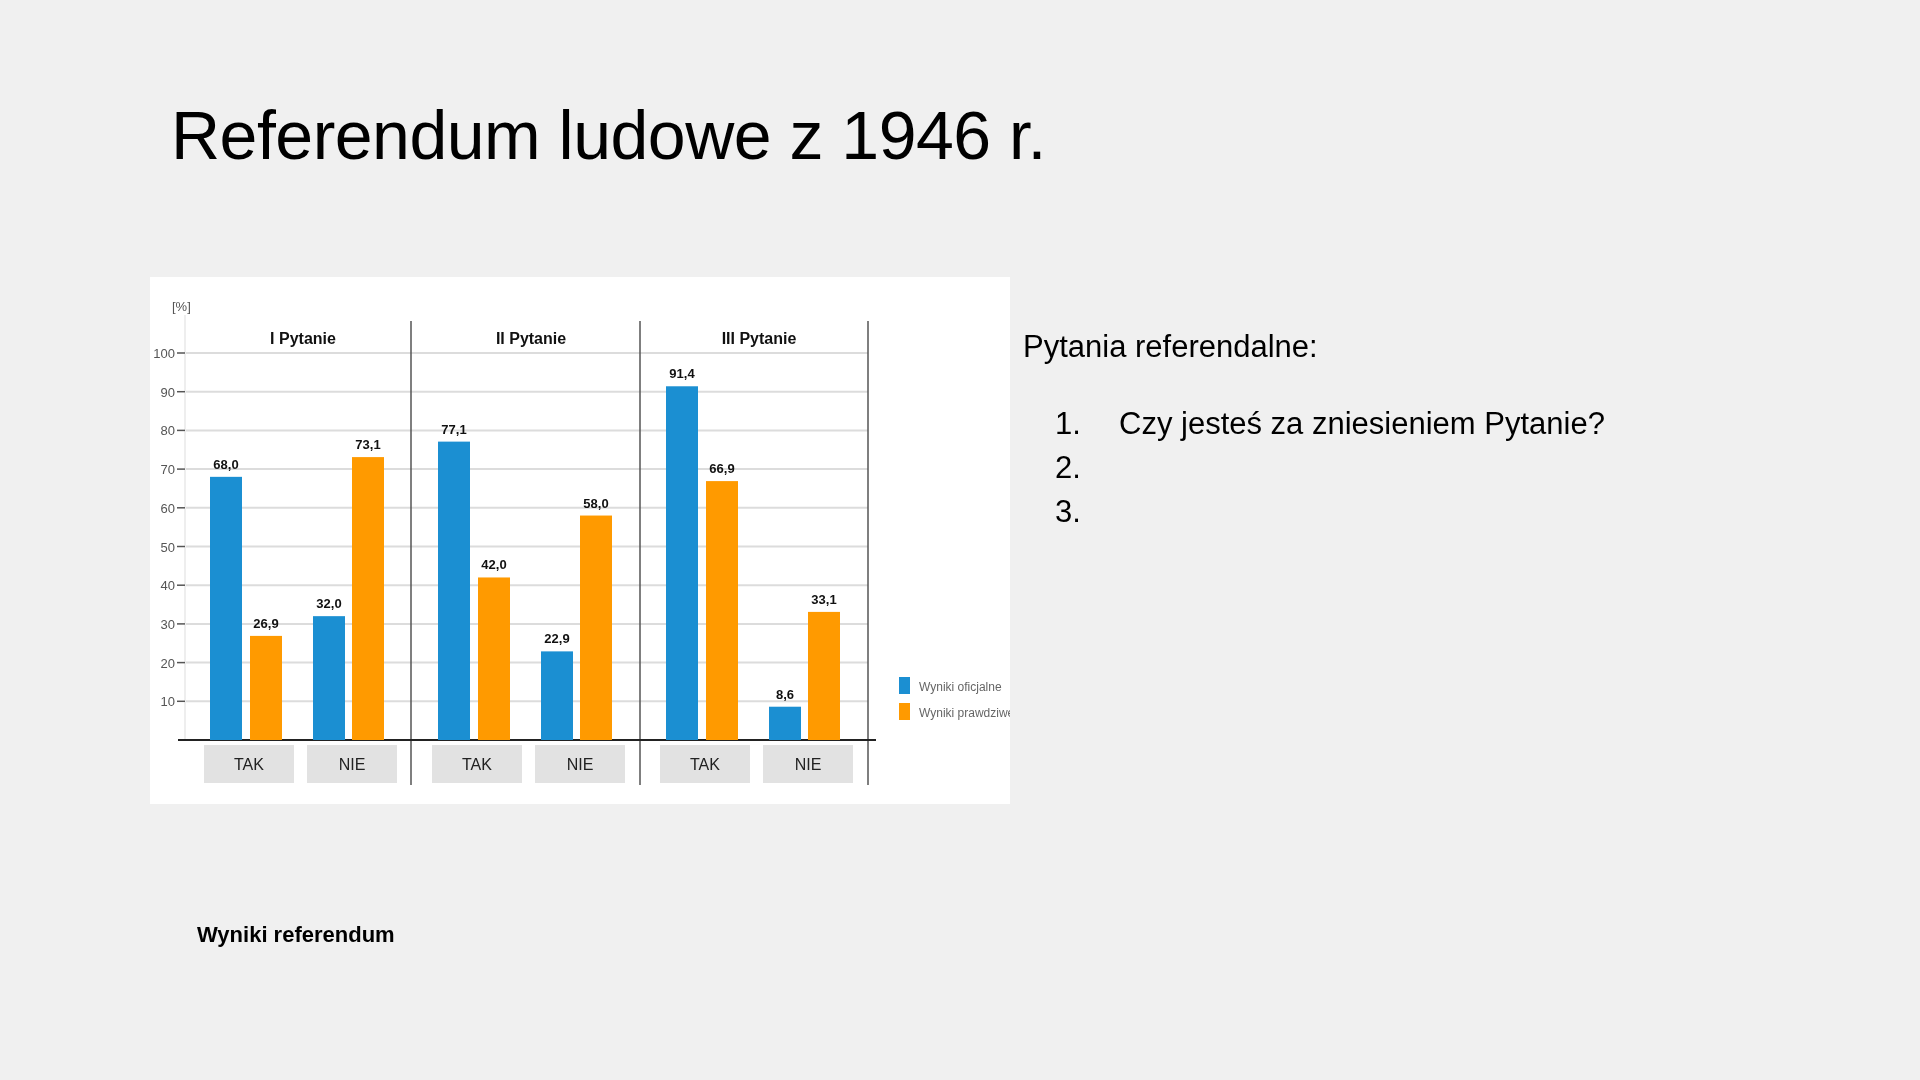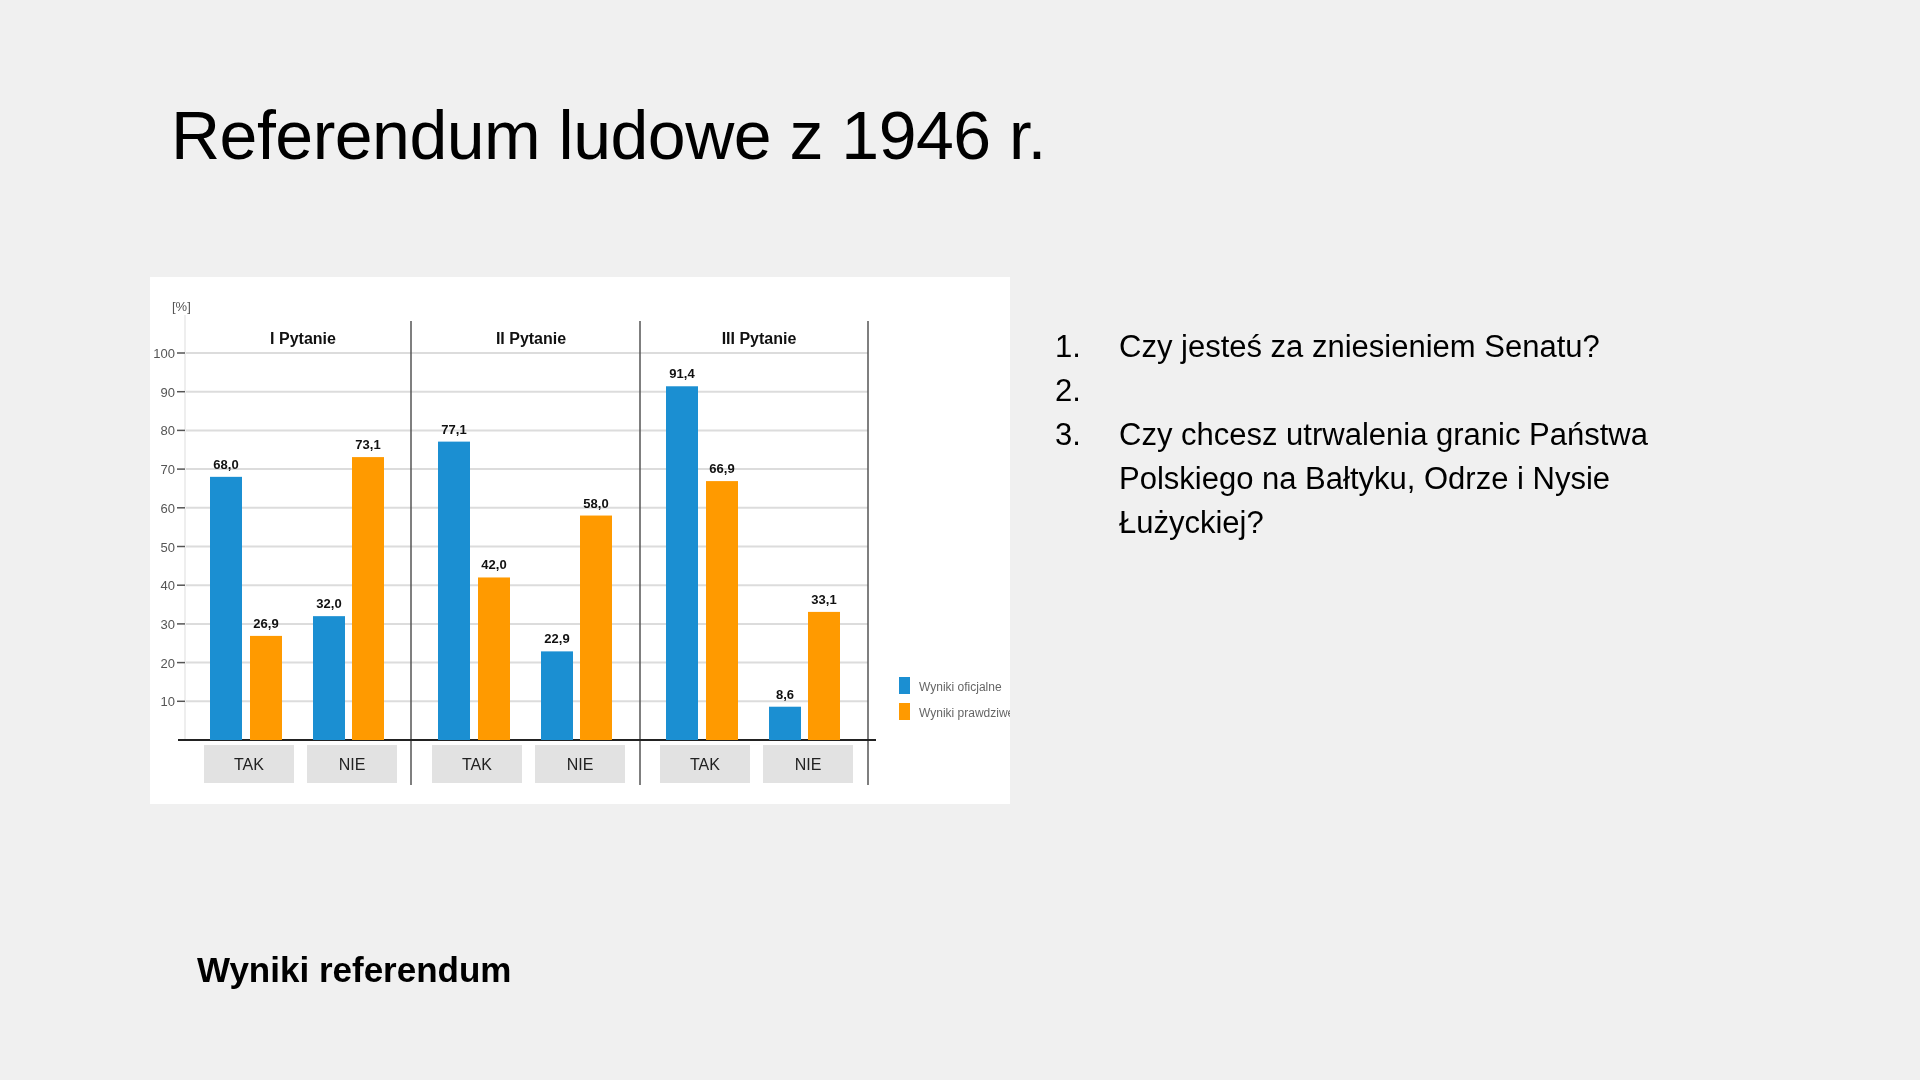--- a/index.html
+++ b/index.html
@@ -28,23 +28,22 @@
     .chart-svg { position: absolute; left: 0; top: 0; }
     .axis-text { font-family: "Liberation Sans", sans-serif; fill: #555; font-size: 13px; }
     .val-text { font-family: "Liberation Sans", sans-serif; fill: #111; font-size: 13px; font-weight: bold; }
     .panel-title { font-family: "Liberation Sans", sans-serif; fill: #111; font-size: 16px; font-weight: bold; }
     .cat-text { font-family: "Liberation Sans", sans-serif; fill: #222; font-size: 16px; }
     .legend-text { font-family: "Liberation Sans", sans-serif; fill: #666; font-size: 12px; }
 
     .caption {
       position: absolute;
       left: 197px; top: 922px;
-      font-size: 35px; font-weight: bold;
+      font-size: 22px; font-weight: bold;
       white-space: nowrap;
-      margin-top: 28px;
     }
     .questions {
       position: absolute;
       left: 1023px; top: 325px;
       width: 700px;
       font-size: 31px;
       line-height: 44px;
     }
     .questions-heading { margin: 0 0 33px 0; }
     .q-list { list-style: none; margin: 0; padding: 0; }
@@ -137,26 +136,26 @@
       <rect x="749" y="400" width="11" height="17" fill="#1b8fd2"></rect>
       <text x="769" y="414" class="legend-text">Wyniki oficjalne</text>
       <rect x="749" y="426" width="11" height="17" fill="#ff9a00"></rect>
       <text x="769" y="440" class="legend-text">Wyniki prawdziwe</text>
     </svg>
 </div>
 
 <div class="caption">Wyniki referendum</div>
 
 <div class="questions">
+  <p class="questions-heading">Pytania referendalne:</p>
   <ol class="q-list">
     <li class="q-item">
       <span class="q-num">1.</span>
-      <span class="q-text">Czy jesteś za zniesieniem Senatu?</span>
+      <span class="q-text">Czy jesteś za zniesieniem Pytanie?</span>
     </li>
     <li class="q-item">
       <span class="q-num">2.</span>
     </li>
     <li class="q-item">
       <span class="q-num">3.</span>
-      <span class="q-text">Czy chcesz utrwalenia granic Państwa Polskiego na Bałtyku, Odrze i Nysie Łużyckiej?</span>
     </li>
   </ol>
 </div>
 
 </body></html>

